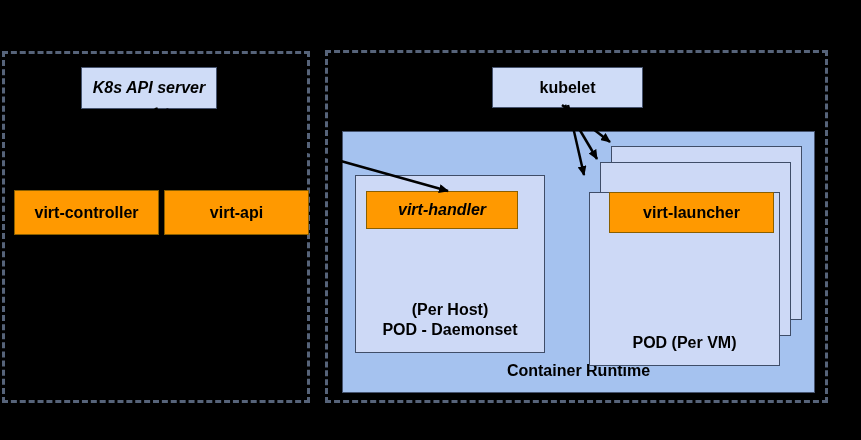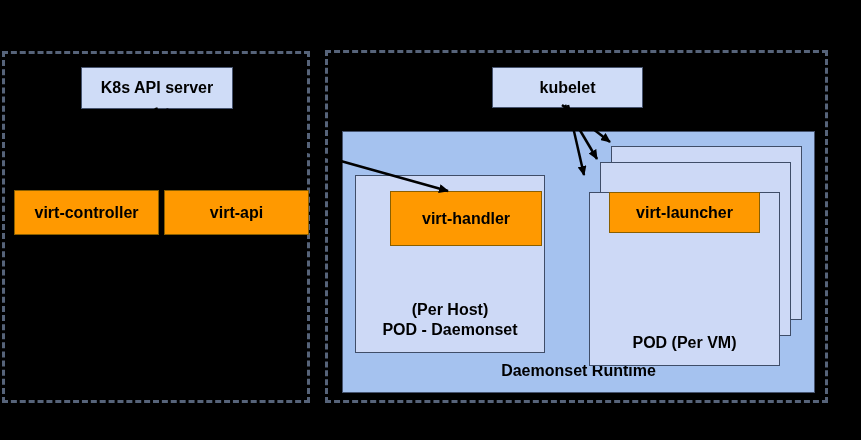--- a/index.html
+++ b/index.html
@@ -14,38 +14,38 @@
   }
   .boundary.master{left:2px;top:51px;width:308px;height:352px;}
   .boundary.node{left:325px;top:50px;width:503px;height:353px;}
   .box{
     position:absolute;box-sizing:border-box;display:flex;
     align-items:center;justify-content:center;
     font-weight:700;font-size:16px;text-align:center;
   }
   .bluebox{background:#cfdcf7;border:1.5px solid #46536e;}
   .orangebox{background:#ff9900;border:1px solid #8a5f00;}
-  .k8s-api{left:81px;top:67px;width:152px;height:42px;}
+  .k8s-api{left:81px;top:67px;width:136px;height:42px;font-style:italic;}
   .virt-controller{left:14px;top:190px;width:145px;height:45px;}
   .virt-api{left:164px;top:190px;width:145px;height:45px;}
   .kubelet{left:492px;top:67px;width:151px;height:41px;}
   .container-runtime{
     position:absolute;left:342px;top:131px;width:473px;height:262px;
     background:#a5c2ef;border:1px solid #46536e;box-sizing:border-box;
   }
   .podbox{
     position:absolute;background:#cdd9f6;border:1.5px solid #3f4d68;
     box-sizing:border-box;
   }
   .pod-daemonset{left:355px;top:175px;width:190px;height:178px;}
   .pod-vm-back{left:611px;top:146px;width:191px;height:174px;}
   .pod-vm-mid{left:600px;top:162px;width:191px;height:174px;}
   .pod-vm-front{left:589px;top:192px;width:191px;height:174px;}
-  .virt-handler{left:390px;top:191px;width:152px;height:55px;}
-  .virt-launcher{left:609px;top:192px;width:151px;height:41px;}
+  .virt-handler{left:366px;top:191px;width:152px;height:38px;font-style:italic;}
+  .virt-launcher{left:609px;top:192px;width:165px;height:41px;}
   .caption{
     position:absolute;left:0;right:0;text-align:center;
     font-weight:700;font-size:16px;line-height:20px;color:#000;
   }
   .pod-daemonset .caption{bottom:12px;}
   .pod-vm-front .caption{bottom:12px;}
   .container-runtime .caption{bottom:11px;}
   svg.arrows{position:absolute;left:0;top:0;pointer-events:none;}
 </style>
 </head>
@@ -64,21 +64,21 @@
   </div>
   <div class="box bluebox kubelet">
     <span>kubelet</span>
   </div>
 
   <div class="box orangebox virt-api">
     <span>virt-api</span>
   </div>
 
   <div class="container-runtime">
-    <div class="caption">Daemonset Runtime</div>
+    <div class="caption">Container Runtime</div>
   </div>
 
   <div class="podbox pod-daemonset">
     <div class="caption">
       <div>(Per Host)</div>
       <div>POD - Daemonset</div>
     </div>
   </div>
   <div class="box orangebox virt-handler">
     <span>virt-handler</span>

